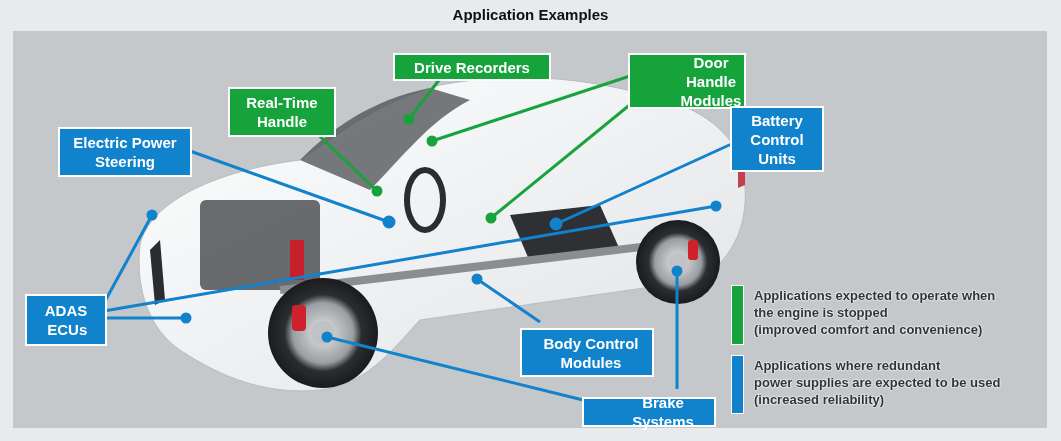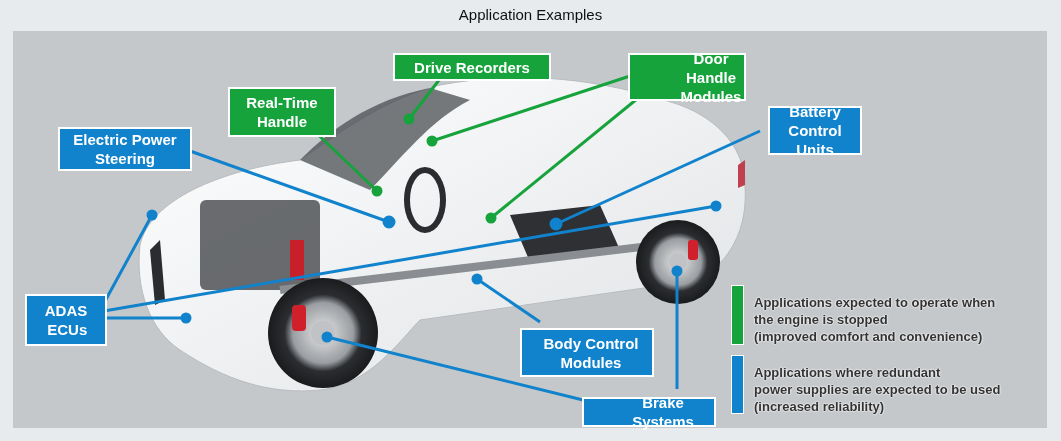--- a/index.html
+++ b/index.html
@@ -2,37 +2,37 @@
 <html><head>
 <meta charset="utf-8">
 <style>
   html, body { margin:0; padding:0; }
   body {
     width:1061px; height:441px; background:#e8ebee; position:relative; overflow:hidden;
     font-family:"Liberation Sans", sans-serif;
   }
   .title {
     position:absolute; left:0; width:1061px; top:6px; text-align:center;
-    font-weight:normal; font-size:15px; color:#111;
+    font-weight:bold; font-size:15px; color:#111;
   }
   .panel {
     position:absolute; left:13px; top:31px; width:1034px; height:397px; background:#c5c8cb;
   }
   svg.art { position:absolute; left:0; top:0; }
   .lbl {
     position:absolute; box-sizing:border-box; color:#fff; font-weight:bold; font-size:15px;
     line-height:19px; text-align:center; border:2px solid #fff; display:flex;
     align-items:center; justify-content:center; white-space:pre-line;margin-top:10px;
   }
   .green { background:#16a33c; }
   .blue  { background:#1182cc; }
   .legend { position:absolute; left:731px; font-size:13px; font-weight:bold; color:#333;
     line-height:17px; }
   .legend .bar { position:absolute; left:0; top:0; width:13px; border:1.5px solid #fff; box-sizing:border-box; }
-  .legend .txt { position:absolute; left:23px; top:9px; width:300px; white-space:pre-line;
+  .legend .txt { position:absolute; left:23px; top:2px; width:300px; white-space:pre-line;
     text-shadow: 0 0 2px #fff, 0 0 2px #fff; }
 </style>
 </head>
 <body>
 
 <div class="title">Application Examples</div>
 <div class="panel"></div>
 
 <svg class="art" width="1061" height="441">
   <defs>
@@ -98,27 +98,27 @@
     <line x1="540" y1="322" x2="477" y2="279"></line>
     <circle cx="477" cy="279" r="4"></circle>
     <line x1="583" y1="400" x2="327" y2="337"></line>
     <circle cx="327" cy="337" r="4"></circle>
     <line x1="677" y1="389" x2="677" y2="271"></line>
     <circle cx="677" cy="271" r="4"></circle>
   </g>
 </svg>
 
 <div class="lbl green" style="left:393px;top:43px;width:158px;height:28px;">Drive Recorders</div>
-<div class="lbl green" style="left:628px;top:43px;width:118px;height:48px;padding-left:48px;">Door Handle
+<div class="lbl green" style="left:628px;top:43px;width:118px;height:56px;padding-left:48px;">Door Handle
 Modules</div>
 <div class="lbl green" style="left:228px;top:77px;width:108px;height:50px;">Real-Time
 Handle</div>
-<div class="lbl blue" style="left:58px;top:117px;width:134px;height:44px;">Electric Power
+<div class="lbl blue" style="left:58px;top:117px;width:134px;height:50px;">Electric Power
 Steering</div>
-<div class="lbl blue" style="left:768px;top:96px;width:94px;height:49px;">Battery
+<div class="lbl blue" style="left:730px;top:96px;width:94px;height:66px;">Battery
 Control
 Units</div>
 <div class="lbl blue" style="left:25px;top:284px;width:82px;height:52px;text-align:right;">ADAS
 ECUs</div>
 <div class="lbl blue" style="left:520px;top:318px;width:134px;height:49px;padding-left:8px;">Body Control
 Modules</div>
 <div class="lbl blue" style="left:582px;top:387px;width:134px;height:30px;padding-left:28px;">Brake Systems</div>
 
 <div class="legend" style="top:285px;">
   <div class="bar green" style="height:60px;"></div>

